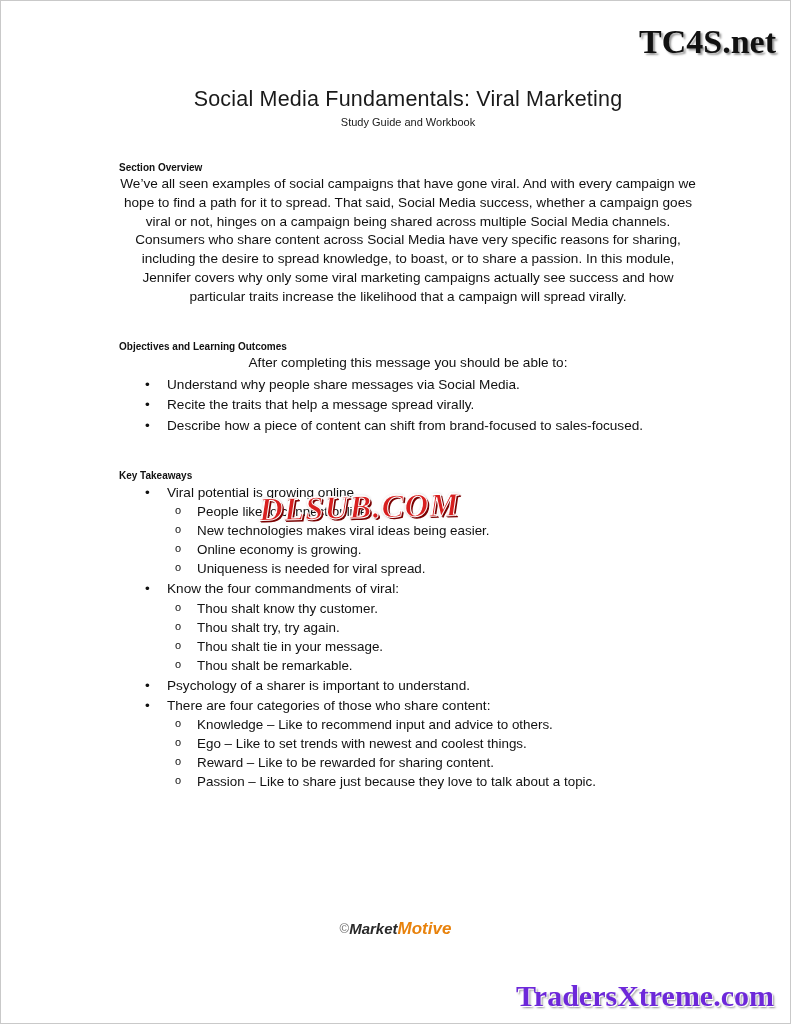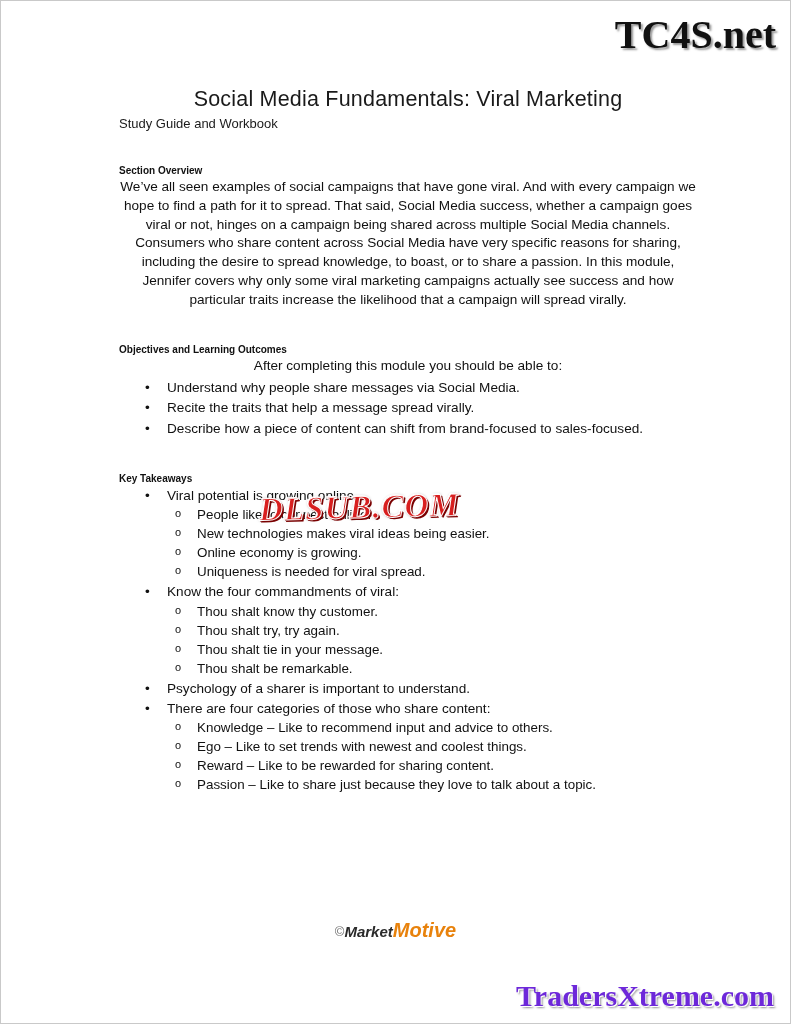--- a/index.html
+++ b/index.html
@@ -15,24 +15,24 @@
     width: 791px;
     height: 1024px;
     background: #ffffff;
     overflow: hidden;
     box-sizing: border-box;
     border: 1px solid #c9c9c9;
   }
   
   .tc4s {
     position: absolute;
-    top: 10px;
+    top: 22px;
     right: 14px;
     font-family: "Liberation Serif", serif;
-    font-size: 40px;
+    font-size: 34px;
     font-weight: bold;
     color: #111111;
     letter-spacing: 0px;
     text-shadow: 2px 2px 2px rgba(120,120,120,0.75);
   }
   .doc {
     position: absolute;
     left: 0;
     top: 0;
     width: 791px;
@@ -42,22 +42,22 @@
   .title {
     font-family: "Liberation Sans", sans-serif;
     font-size: 21.5px;
     text-align: center;
     color: #1a1a1a;
     margin: 0 0 4px 0;
     font-weight: normal;
     letter-spacing: 0.2px;
   }
   .subtitle {
-    font-size: 13px;
-    text-align: left;
+    font-size: 11px;
+    text-align: center;
     color: #1a1a1a;
     margin: 0 0 34px 0;
   }
   .h-sec {
     font-size: 10px;
     font-weight: bold;
     color: #111;
     margin: 0 0 2px 0;
   }
   p.body {
@@ -149,21 +149,21 @@
   .logo .market {
     color: #2a2a2a;
     font-weight: bold;
     font-style: italic;
     font-size: 15px;
   }
   .logo .motive {
     color: #e8820c;
     font-weight: bold;
     font-style: italic;
-    font-size: 20px;
+    font-size: 17px;
   }
 
   .txwm {
     position: absolute;
     right: 16px;
     bottom: 10px;
     font-family: "Liberation Serif", serif;
     font-size: 30px;
     font-weight: bold;
     color: #6d28d9;
@@ -183,21 +183,21 @@
 
     <h1 class="title">Social Media Fundamentals:  Viral Marketing</h1>
     <div class="subtitle">Study Guide and Workbook</div>
 
     <div class="h-sec">Section Overview</div>
     <p class="body">We’ve all seen examples of social campaigns that have gone viral.  And with every campaign we hope to find a path for it to spread.  That said, Social Media success, whether a campaign goes viral or not, hinges on a campaign being shared across multiple Social Media channels. Consumers who share content across Social Media have very specific reasons for sharing, including the desire to spread knowledge, to boast, or to share a passion. In this module, Jennifer covers why only some viral marketing campaigns actually see success and how particular traits increase the likelihood that a campaign will spread virally.</p>
 
     <div class="gap-lg"></div>
 
     <div class="h-sec">Objectives and Learning Outcomes</div>
-    <p class="body">After completing this module you should be able to:</p>
+    <p class="body">After completing this message you should be able to:</p>
     <ul class="lvl1">
       <li>
         <span class="bullet">•</span>
         <span>Understand why people share messages via Social Media.</span>
       </li>
       <li>
         <span class="bullet">•</span>
         <span>Recite the traits that help a message spread virally.</span>
       </li>
       <li>

